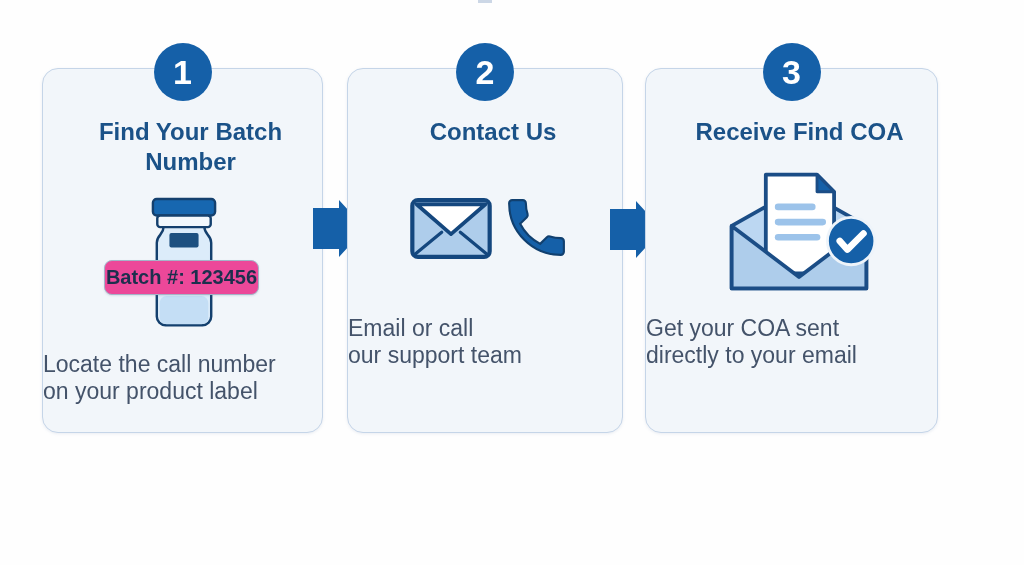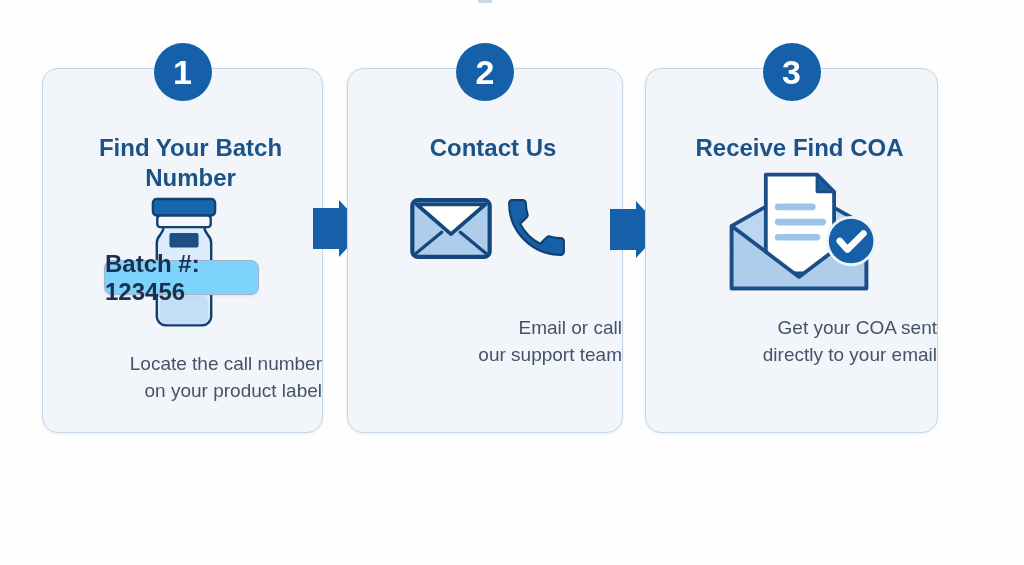--- a/index.html
+++ b/index.html
@@ -31,41 +31,41 @@
     position:absolute;top:-26px;left:50%;transform:translateX(-50%);
     width:58px;height:58px;border-radius:50%;
     background:#1560a8;
     display:flex;align-items:center;justify-content:center;
     color:#ffffff;font-size:34px;font-weight:bold;
   }
 
   .title{
     position:absolute;top:48px;left:16px;right:0;
     text-align:center;
-    color:#1b5288;font-size:24px;font-weight:bold;line-height:30px;margin-top:16px;
+    color:#1b5288;font-size:24px;font-weight:bold;line-height:30px;
   }
 
   .caption{
     position:absolute;left:0;right:0;
-    text-align:right;
-    color:#44536a;font-size:19px;line-height:26.5px;
+    text-align:left;
+    color:#44536a;font-size:23px;line-height:26.5px;
   }
   .card1 .caption{top:282px;}
   .card2 .caption,.card3 .caption{top:246px;}
 
   
   .vial-wrap{position:absolute;left:107px;top:127px;width:68px;height:138px;}
   .batch-pill{
     position:absolute;left:61px;top:191px;width:155px;height:35px;
-    background:#7dd3fc;
+    background:#ec4899;
     border:1.5px solid #a4b4c8;
     border-radius:8px;
     box-shadow:0 1px 2px rgba(100,120,150,0.18);
     display:flex;align-items:center;justify-content:center;
-    color:#1c2f4d;font-size:24px;font-weight:bold;
+    color:#1c2f4d;font-size:20px;font-weight:bold;
     box-sizing:border-box;
   }
 
   
   .mail-wrap{position:absolute;left:62px;top:128px;width:82px;height:63px;}
   .phone-wrap{position:absolute;left:152px;top:122px;width:73px;height:73px;}
 
   
   .coa-wrap{position:absolute;left:72px;top:100px;width:162px;height:128px;}
 

